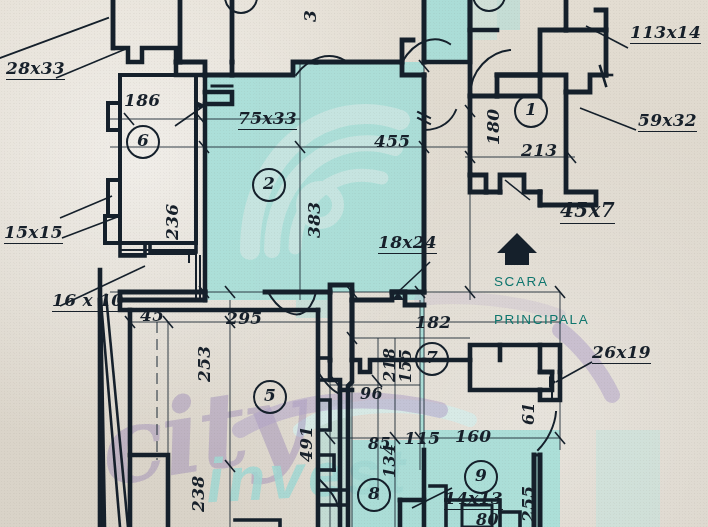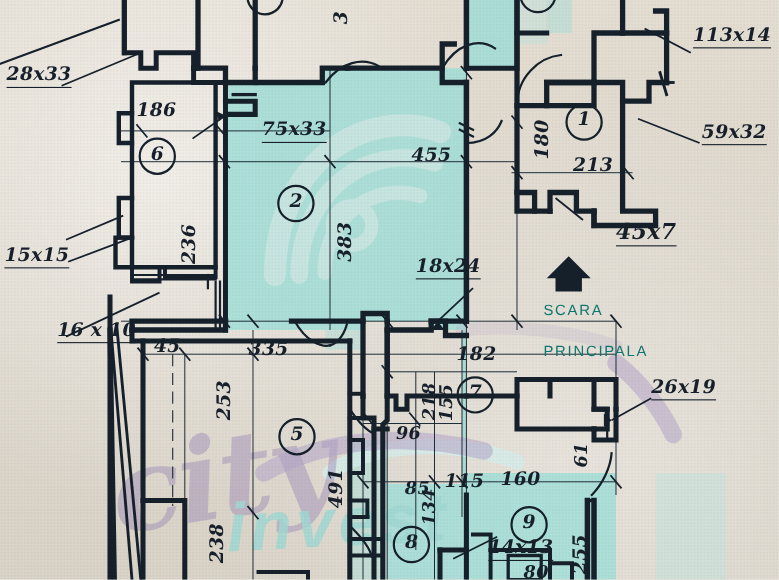--- a/index.html
+++ b/index.html
@@ -375,21 +375,21 @@
   <div class="dim ul" style="left:592px;top:342px;font-size:17px;">26x19</div>
   <div class="dim ul" style="left:444px;top:488px;font-size:17px;">14x13</div>
 
   <div class="dim" style="left:124px;top:90px;font-size:17px;">186</div>
   <div class="dim rot90" style="left:162px;top:240px;font-size:17px;transform:rotate(-90deg);">236</div>
   <div class="dim" style="left:374px;top:112px;font-size:17px;margin-top:19px;">455</div>
   <div class="dim rot90" style="left:304px;top:238px;font-size:17px;transform:rotate(-90deg);">383</div>
   <div class="dim rot90" style="left:483px;top:145px;font-size:17px;transform:rotate(-90deg);">180</div>
   <div class="dim" style="left:521px;top:140px;font-size:17px;">213</div>
   <div class="dim" style="left:140px;top:305px;font-size:17px;text-align:center;">45</div>
-  <div class="dim" style="left:226px;top:308px;font-size:17px;">335</div>
+  <div class="dim" style="left:226px;top:308px;font-size:17px;">295</div>
   <div class="dim rot90" style="left:194px;top:382px;font-size:17px;transform:rotate(-90deg);">253</div>
   <div class="dim rot90" style="left:188px;top:512px;font-size:17px;transform:rotate(-90deg);">238</div>
   <div class="dim rot90" style="left:296px;top:462px;font-size:17px;transform:rotate(-90deg);">491</div>
   <div class="dim" style="left:415px;top:312px;font-size:17px;">182</div>
   <div class="dim rot90" style="left:396px;top:383px;font-size:16px;transform:rotate(-90deg);">155</div>
   <div class="dim rot90" style="left:380px;top:382px;font-size:16px;transform:rotate(-90deg);">218</div>
   <div class="dim" style="left:360px;top:384px;font-size:16px;">96</div>
   <div class="dim" style="left:368px;top:434px;font-size:16px;">85</div>
   <div class="dim rot90" style="left:380px;top:478px;font-size:16px;transform:rotate(-90deg);">134</div>
   <div class="dim" style="left:404px;top:428px;font-size:17px;">115</div>

